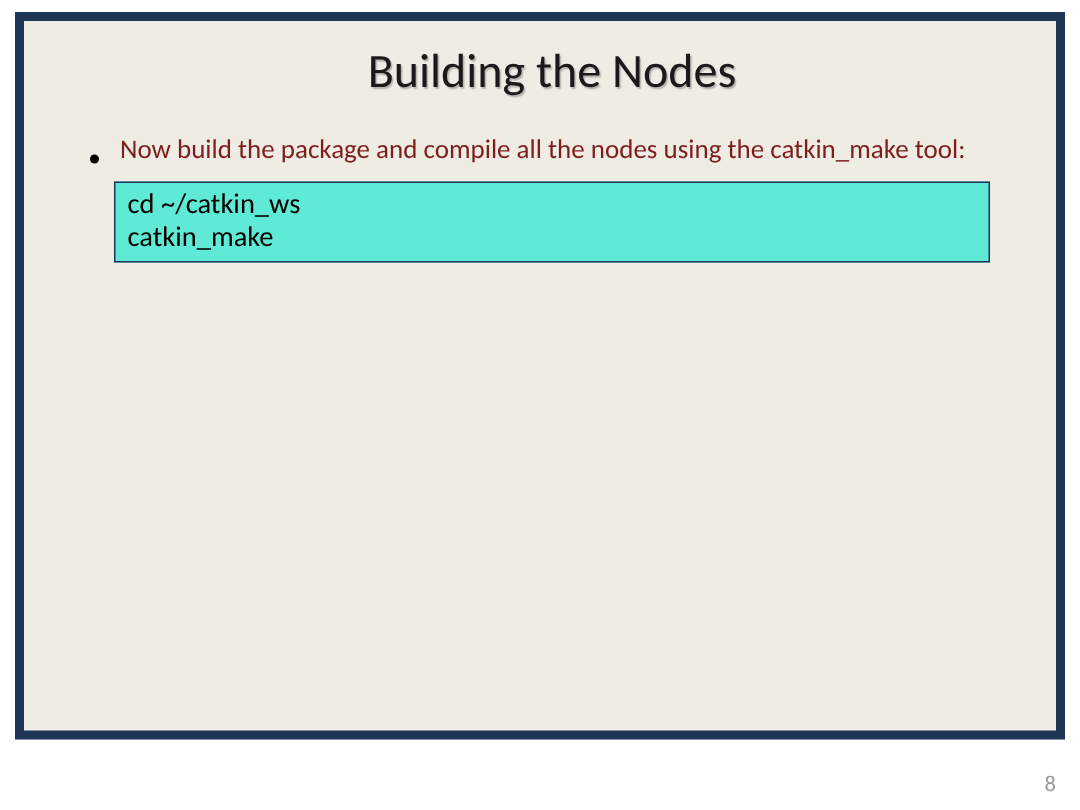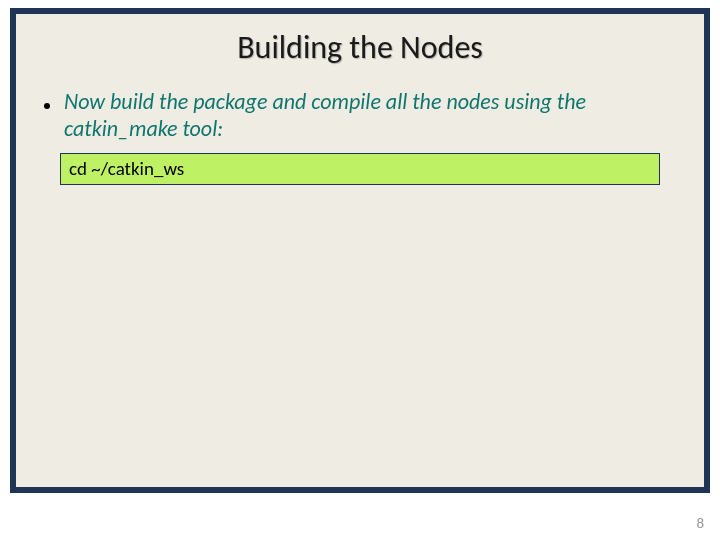--- a/index.html
+++ b/index.html
@@ -15,21 +15,21 @@
     top: 8px;
     left: 10px;
     width: 700px;
     height: 485px;
     border: 6px solid #1f3556;
     background: #efece3;
   }
   .slide-inner {
     width: 100%;
     height: 100%;
-    padding: 14px 0 0 0;
+    padding: 14px 0 0 16px;
   }
   .title {
     font-size: 32px;
     text-align: center;
     font-weight: 400;
     color: #1a1a1a;
     text-shadow: 1px 1px 1px rgba(0,0,0,0.25);
     margin-bottom: 22px;
   }
   .content {
@@ -44,29 +44,28 @@
     flex: 0 0 auto;
     width: 6px;
     height: 6px;
     border-radius: 50%;
     background: #000;
     margin-top: 14px;
     margin-right: 14px;
     margin-left: 2px;
   }
   .bullet .text {
-    font-size: 22px;
+    font-size: 18px;
     line-height: 1.22;
-    color: #0f766e;
-    font-style: italic;
+    color: #7f1d1d;
   }
   .codebox {
     margin: 10px 18px 22px 18px;
     border: 1.5px solid #1f3556;
-    background: #bef264;
+    background: #5eead4;
     padding: 4px 8px 4px 8px;
   }
   .codebox .codeline {
     font-family: Calibri, Arial, sans-serif;
     font-size: 19px;
     line-height: 1.15;
     color: #000;
     white-space: nowrap;
   }
   .page-number {
@@ -86,20 +85,21 @@
 
     <div class="content">
 
       <div class="bullet">
         <span class="dot"></span>
         <span class="text">Now build the package and compile all the nodes using the catkin_make tool:</span>
       </div>
 
       <div class="codebox">
         <div class="codeline">cd ~/catkin_ws</div>
+        <div class="codeline">catkin_make</div>
       </div>
 
 
     </div>
   </div>
 </div>
 
 <div class="page-number">8</div>
 
 </body></html>

